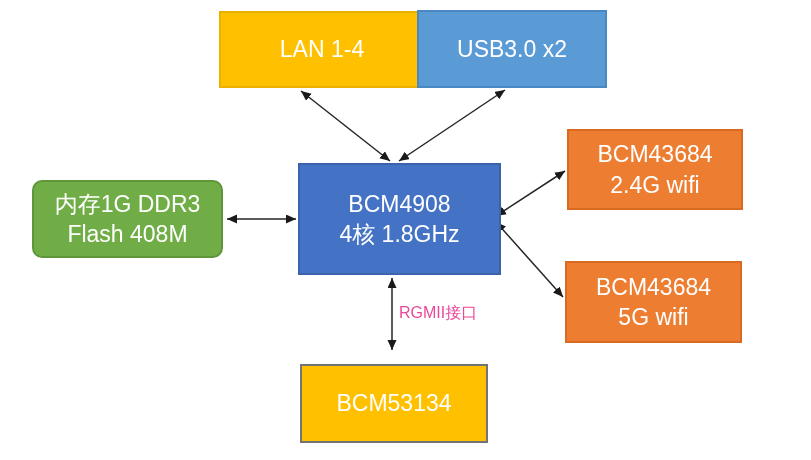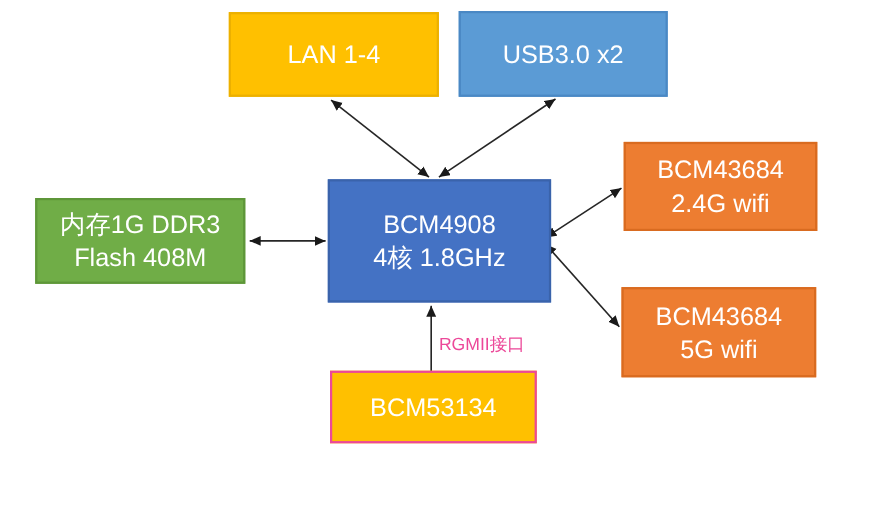--- a/index.html
+++ b/index.html
@@ -16,27 +16,27 @@
     position:absolute;
     box-sizing:border-box;
     display:flex;flex-direction:column;
     align-items:center;justify-content:center;
     color:#ffffff;
     font-size:23px;
     line-height:1.32;
     text-align:center;
     white-space:nowrap;
   }
-  .b-lan14 {left:208px;top:11px; width:191px;height:77px; border:2px solid #ecb000;}
+  .b-lan14 {left:219px;top:11px; width:206px;height:77px; border:2px solid #ecb000;}
   .b-usb3  {left:417px;top:10px; width:190px;height:78px; border:2px solid #4a88c4;justify-content:center;}
   .b-memory{left:32px; top:180px;width:191px;height:78px; border:2px solid #5e9639;}
   .b-cpu   {left:298px;top:163px;width:203px;height:112px;border:2px solid #3a63ab;}
   .b-wifi24{left:567px;top:129px;width:176px;height:81px; border:2px solid #d96b20;}
   .b-wifi5 {left:565px;top:261px;width:177px;height:82px; border:2px solid #d96b20;}
-  .b-switch{left:300px;top:337px;width:188px;height:66px; border:2px solid #ec4899;}
+  .b-switch{left:300px;top:364px;width:188px;height:79px; border:2px solid #737373;}
   .edge-label{
     position:absolute;
     left:399px;top:303px;
     font-size:16px;
     color:#ec4899;
     white-space:nowrap;
   }
 </style>
 </head>
 <body>
@@ -58,21 +58,21 @@
   </svg>
 
   <div class="block b-lan14" style="background-color: rgb(255, 192, 0);">
     <span>LAN 1-4</span>
   </div>
 
   <div class="block b-usb3" style="background-color: rgb(91, 155, 213);">
     <span>USB3.0 x2</span>
   </div>
 
-  <div class="block b-memory" style="background-color: rgb(112, 173, 71);">
+  <div class="block b-memory" style="background-color: rgb(112, 173, 71); border-radius: 10px;">
     <span>内存1G DDR3</span>
     <span>Flash 408M</span>
   </div>
 
   <div class="block b-cpu" style="background-color: rgb(68, 114, 196);">
     <span>BCM4908</span>
     <span>4核 1.8GHz</span>
   </div>
 
   <div class="block b-wifi24" style="background-color: rgb(237, 125, 49);">

